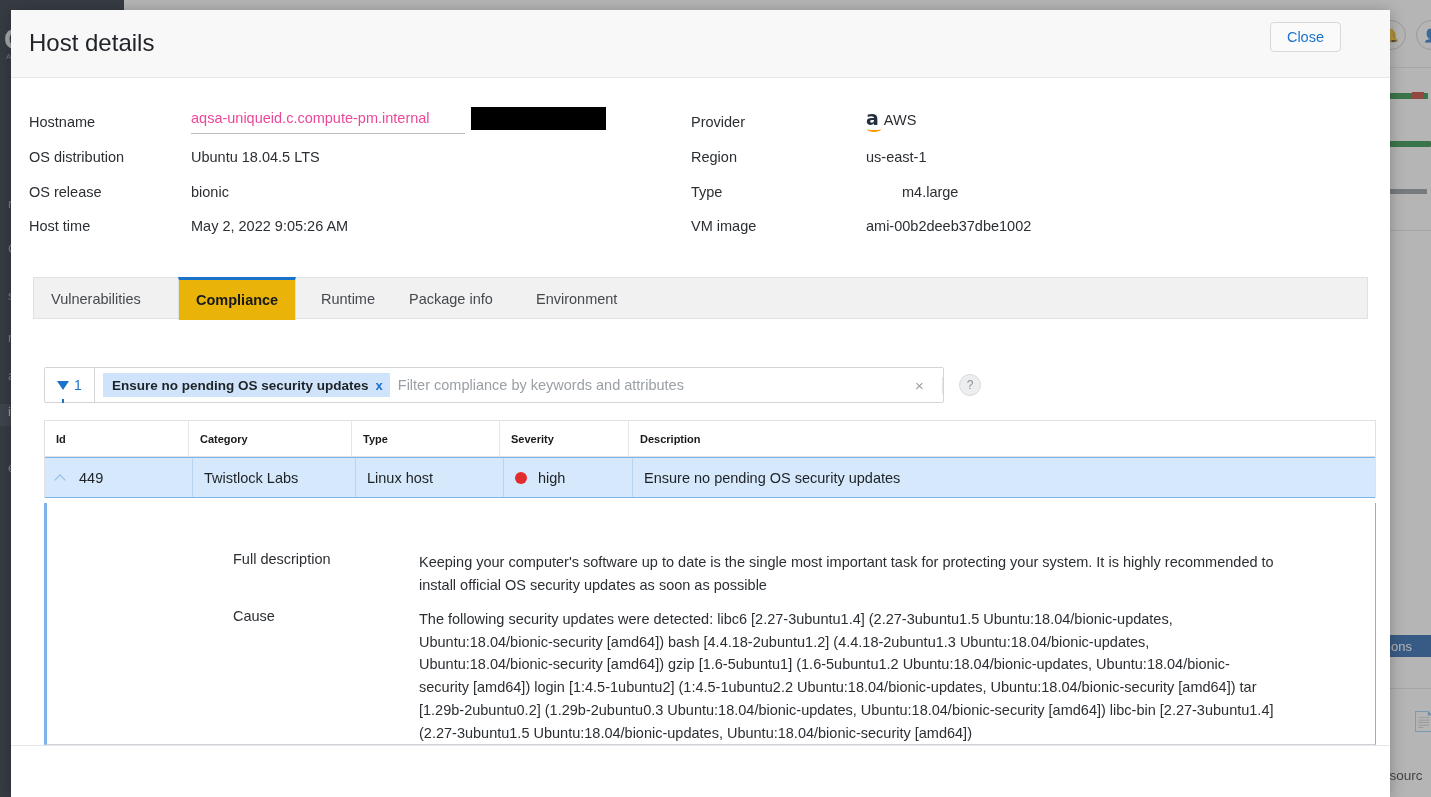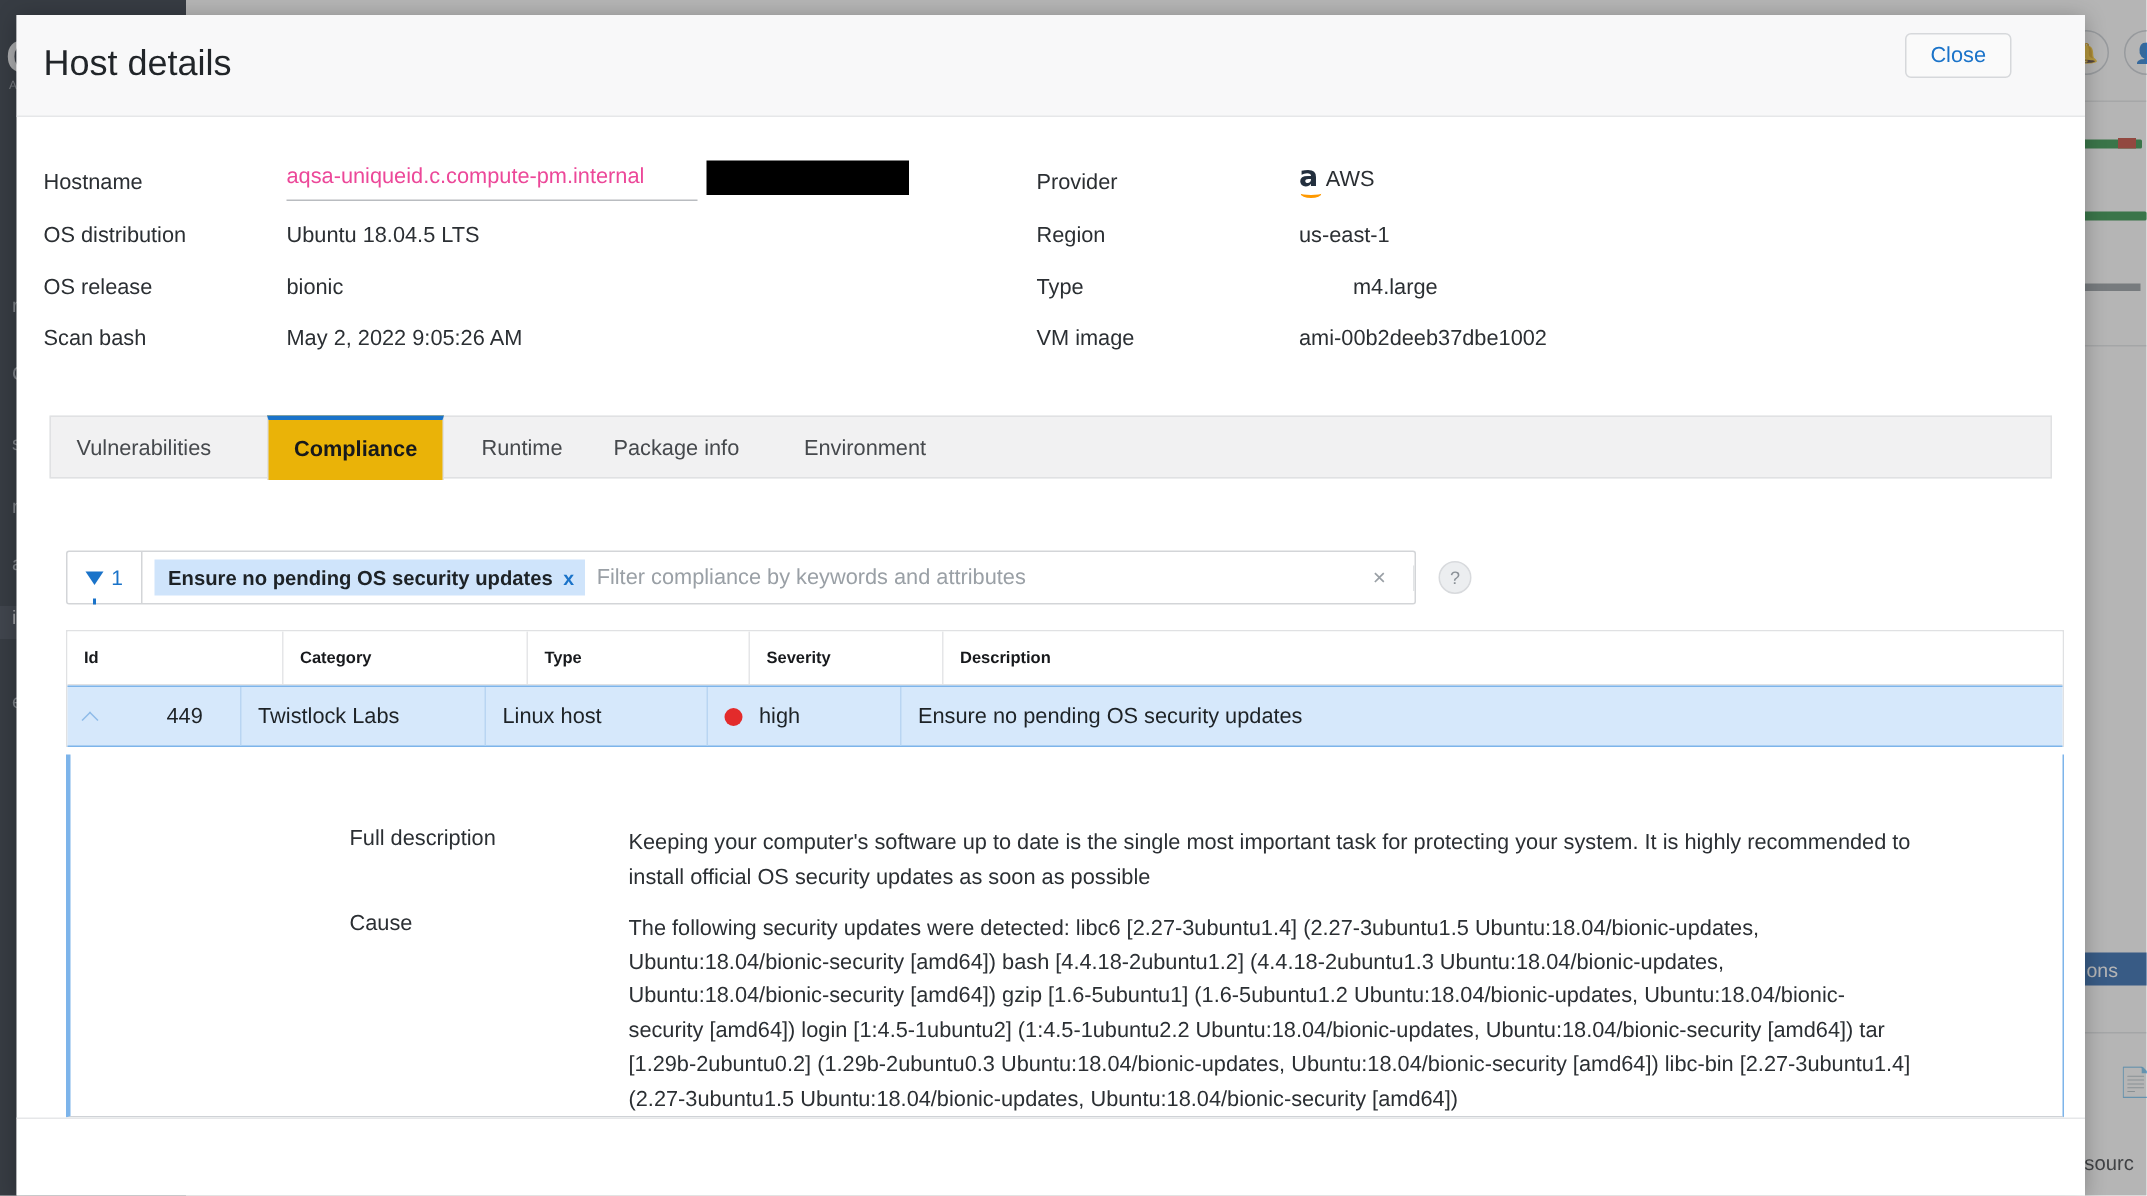--- a/index.html
+++ b/index.html
@@ -275,21 +275,21 @@
 <div class="overlay"></div>
 
 <div class="modal">
 
   <div class="modal-header"></div>
   <div class="modal-title">Host details</div>
 
   <div class="det-label" style="left:18px; top:104px;">Hostname</div>
   <div class="det-label" style="left:18px; top:139px;">OS distribution</div>
   <div class="det-label" style="left:18px; top:174px;">OS release</div>
-  <div class="det-label" style="left:18px; top:208px;">Scan bash</div>
+  <div class="det-label" style="left:18px; top:208px;">Host time</div>
 
   <div class="hostname-box">
     <span>aqsa-uniqueid.c.compute-pm.internal</span>
   </div>
   <div class="redact"></div>
 
   <div class="det-value" style="left:180px; top:139px;">Ubuntu 18.04.5 LTS</div>
   <div class="det-value" style="left:180px; top:174px;">bionic</div>
   <div class="det-value" style="left:180px; top:208px;">May 2, 2022 9:05:26 AM</div>
 
@@ -331,21 +331,21 @@
 
   <div class="table">
     <div class="thead">
       <div class="th" style="width:144px;">Id</div>
       <div class="th" style="width:163px;">Category</div>
       <div class="th" style="width:148px;">Type</div>
       <div class="th" style="width:129px;">Severity</div>
       <div class="th" style="flex:1;">Description</div>
     </div>
     <div class="trow">
-      <div class="td" style="width:116px;gap:32px;">
+      <div class="td" style="width:148px;">
         <span class="chev-up"></span>
         <span>449</span>
       </div>
       <div class="td" style="width:163px;">Twistlock Labs</div>
       <div class="td" style="width:148px;">Linux host</div>
       <div class="td" style="width:129px;">
         <span class="sev-dot"></span>
         <span>high</span>
       </div>
       <div class="td" style="flex:1;">Ensure no pending OS security updates</div>

